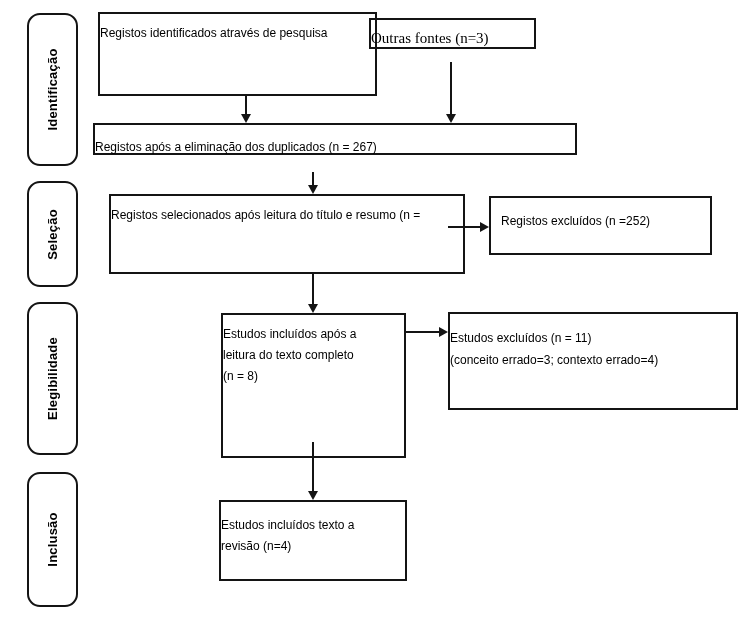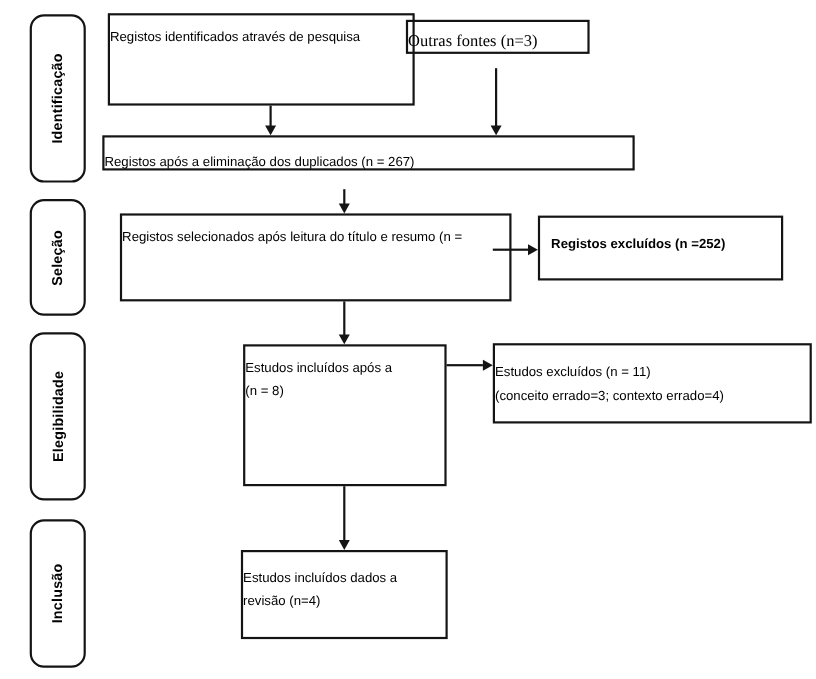--- a/index.html
+++ b/index.html
@@ -102,36 +102,37 @@
   </div>
 
   <div class="fbox" style="left:93px;top:123px;width:484px;height:32px;padding-top:13px;">
     <div class="bline">Registos após a eliminação dos duplicados (n = 267)</div>
   </div>
 
   <div class="fbox" style="left:92px;top:194px;width:356px;height:80px;padding-top:10px;margin-left:17px;">
     <div class="bline">Registos selecionados após leitura do título e resumo (n =</div>
   </div>
 
-  <div class="fbox left-align" style="left:489px;top:196px;width:223px;height:59px;padding:14px 0 18px 10px;font-weight:bold;">
+  <div class="fbox left-align" style="left:489px;top:196px;width:223px;height:59px;padding:14px 0 18px 10px;">
     <div class="bline">Registos excluídos (n =252)</div>
   </div>
 
-  <div class="fbox" style="left:221px;top:313px;width:185px;height:129px;padding-top:9px;line-height:21px;">
+  <div class="fbox" style="left:221px;top:313px;width:185px;height:145px;padding-top:9px;line-height:21px;">
     <div class="bline">Estudos incluídos após a</div>
+    <div class="bline">leitura do texto completo</div>
     <div class="bline">(n = 8)</div>
   </div>
 
-  <div class="fbox" style="left:448px;top:312px;width:290px;height:73px;padding-top:13px;line-height:22px;">
+  <div class="fbox" style="left:448px;top:312px;width:290px;height:98px;padding-top:13px;line-height:22px;">
     <div class="bline">Estudos excluídos (n = 11)</div>
     <div class="bline">(conceito errado=3; contexto errado=4)</div>
   </div>
 
   <div class="fbox" style="left:219px;top:500px;width:188px;height:81px;padding-top:13px;line-height:21px;">
-    <div class="bline">Estudos incluídos dados a</div>
+    <div class="bline">Estudos incluídos texto a</div>
     <div class="bline">revisão (n=4)</div>
   </div>
 
   <div class="vline" style="left:245px;top:96px;height:20px;"></div>
   <div class="head-down" style="left:241px;top:114px;"></div>
 
   <div class="vline" style="left:450px;top:62px;height:53px;"></div>
   <div class="head-down" style="left:446px;top:114px;"></div>
 
   <div class="vline" style="left:312px;top:172px;height:15px;"></div>

